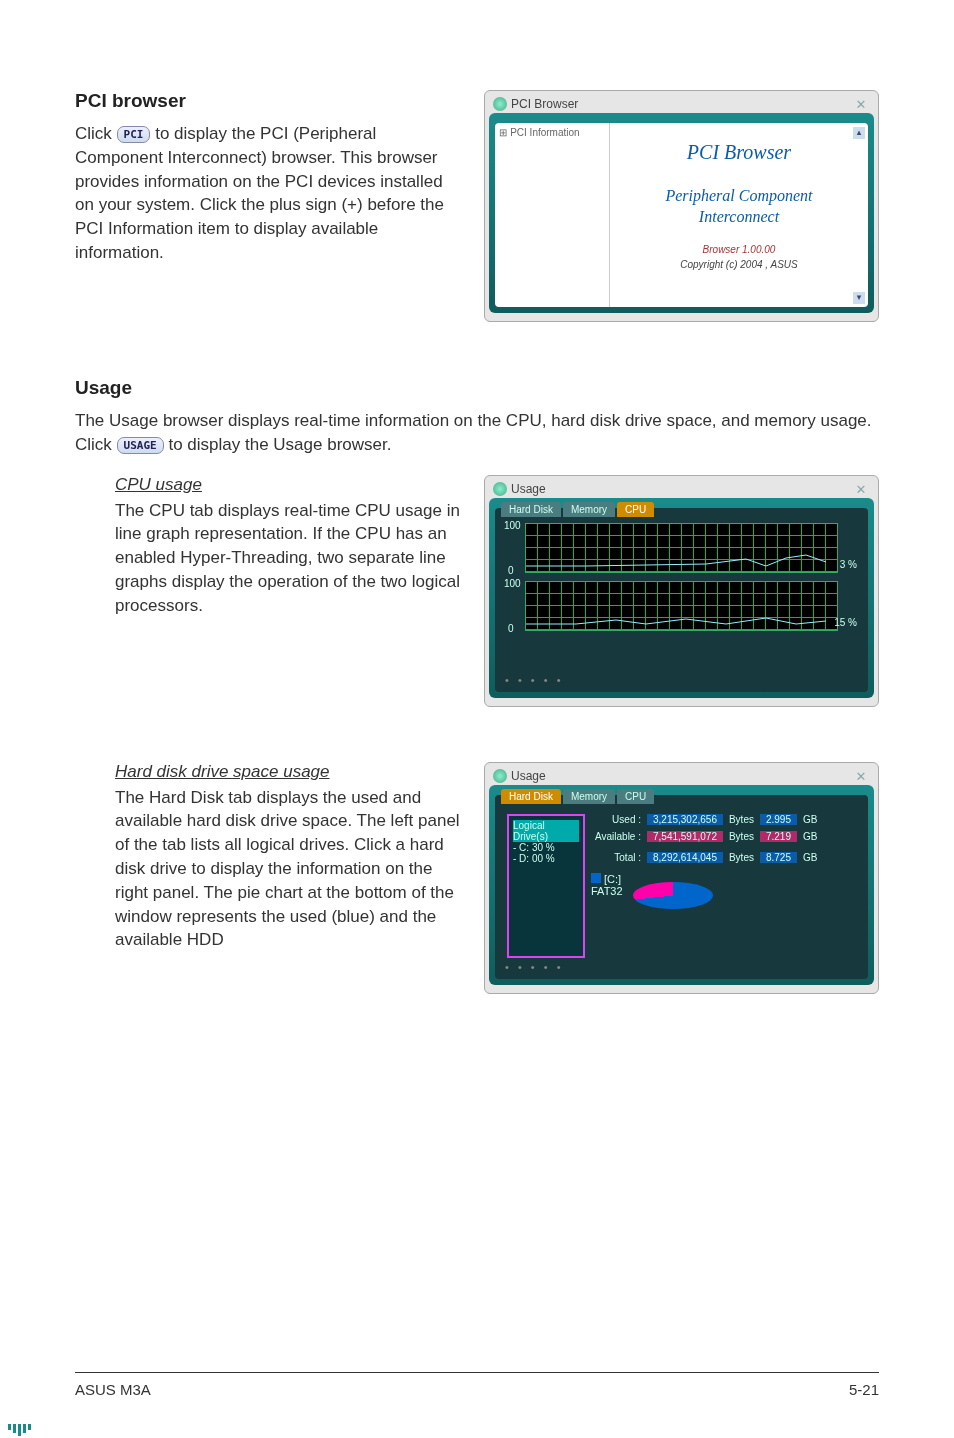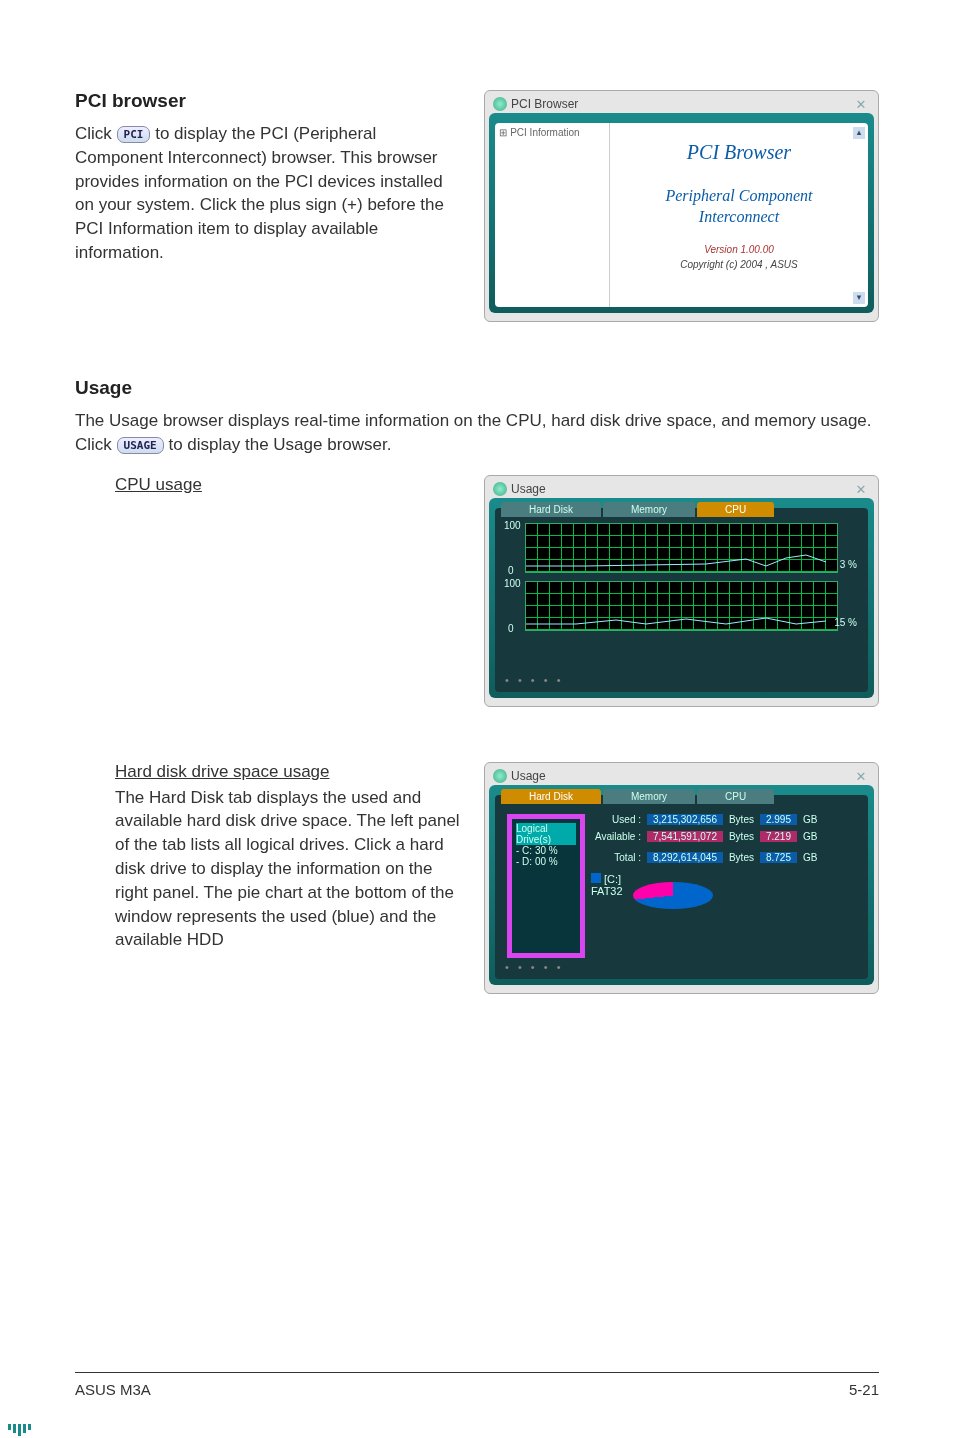--- a/index.html
+++ b/index.html
@@ -35,20 +35,21 @@
       border: 1px solid #88a;
       border-radius: 7px;
       padding: 0px 6px;
       font-size: 11px;
       font-weight: bold;
       color: #225;
       vertical-align: middle;
       font-family: monospace;
     }
     .sub-heading-italic {
+      font-style: italic;
       text-decoration: underline;
       font-size: 17px;
       margin-bottom: 4px;
       color: #333;
     }
     .indented { padding-left: 40px; }
     
     .app-window {
       background: #e6e6e6;
       border: 1px solid #aaa;
@@ -121,21 +122,21 @@
       padding:6px;
       color:#afd;
       font-size:10px;
       position:relative;
     }
     .tabs{ display:flex; gap:2px; margin-top:-12px; margin-bottom:6px;}
     .tab{
       background:#4a7c80;
       color:#cfe;
       font-size:10px;
-      padding:2px 28px;
+      padding:2px 8px;
       border-radius:3px 3px 0 0;
     }
     .tab.active{background:#d08c00;color:#fff;}
     .graph-block{
       background:#000;
       border:1px solid #3a6;
       height:50px;
       margin:4px 24px 8px 24px;
       position:relative;
       background-image:
@@ -144,21 +145,21 @@
     }
     .graph-line{position:absolute;left:0;right:0;bottom:4px;height:14px;}
     .pct-label{position:absolute;right:-20px;color:#cfe;font-size:10px;}
     .axis0{position:absolute;left:-18px;bottom:-4px;color:#cfe;font-size:10px;}
     .axis100{position:absolute;left:-22px;top:-4px;color:#cfe;font-size:10px;}
     
     .disk-body{ display:flex; height:calc(100% - 20px); gap:6px; padding:4px 6px;}
     .disk-left{
       width:78px;
       background:#08343b;
-      border:5px solid #d946ef;
+      border:2px solid #d946ef;
       font-size:10px;
       color:#cfe;
       padding:4px;
     }
     .disk-left-item.sel{background:#0aa;}
     .disk-right{flex:1;}
     .disk-row{display:flex;align-items:center;gap:6px;font-size:10px;color:#cfe;margin-bottom:6px;}
     .disk-label{width:50px;text-align:right;}
     .disk-num{background:#0a5ca8;padding:0 6px;}
     .disk-num.m{background:#b02a6a;}
@@ -213,21 +214,21 @@
     <div class="teal-frame">
       <div class="inner-white pci-inner">
         <div class="pci-tree">
           <span>⊞ PCI Information</span>
         </div>
         <div class="pci-right">
           <div class="scroll-arrow">▴</div>
           <div class="cursive-title">PCI Browser</div>
           <div class="cursive-sub">Peripheral Component</div>
           <div class="cursive-sub">Interconnect</div>
-          <div class="version">Version 1.00.00</div>
+          <div class="version">Browser 1.00.00</div>
           <div class="copy">Copyright (c) 2004 , ASUS</div>
           <div class="scroll-arrow bot">▾</div>
         </div>
       </div>
     </div>
     <div class="some-lines">
         <span></span>
         <span></span>
         <span></span>
         <span></span>
@@ -239,20 +240,21 @@
 <div class="section-title">Usage</div>
 <p class="body-text" style="margin-bottom:18px">
   <span>The Usage browser displays real-time information on the CPU, hard disk drive space, and memory usage. Click </span>
   <span class="inline-btn">USAGE</span>
   <span> to display the Usage browser.</span>
 </p>
 
 <div class="two-col">
   <div class="left-col indented">
     <div class="sub-heading-italic">CPU usage</div>
+    <p class="body-text">The CPU tab displays real-time CPU usage in line graph representation. If the CPU has an enabled Hyper-Threading, two separate line graphs display the operation of the two logical processors.</p>
   </div>
   <div class="app-window usage-window">
     <div class="app-title">
       <span>Usage</span>
       <span class="app-close">✕</span>
     </div>
     <div class="teal-frame">
       <div class="app-dark">
         <div class="tabs">
           <div class="tab">Hard Disk</div>

